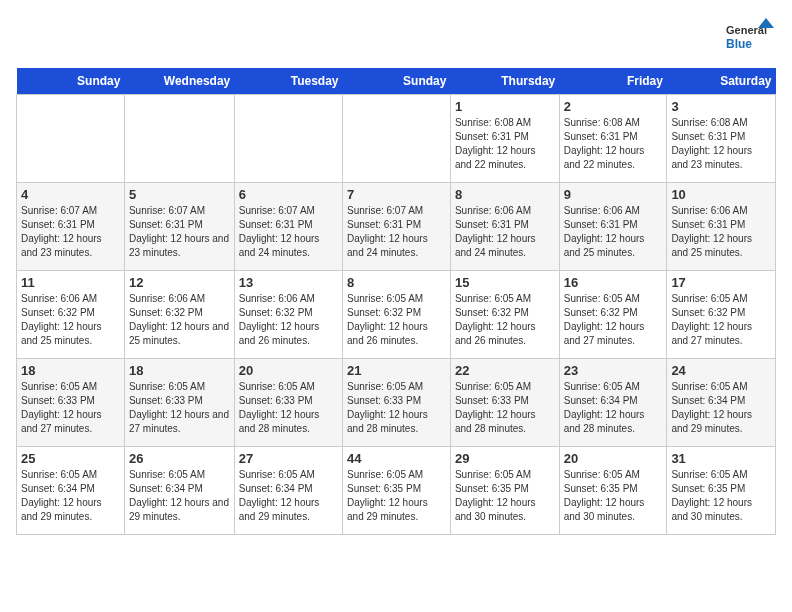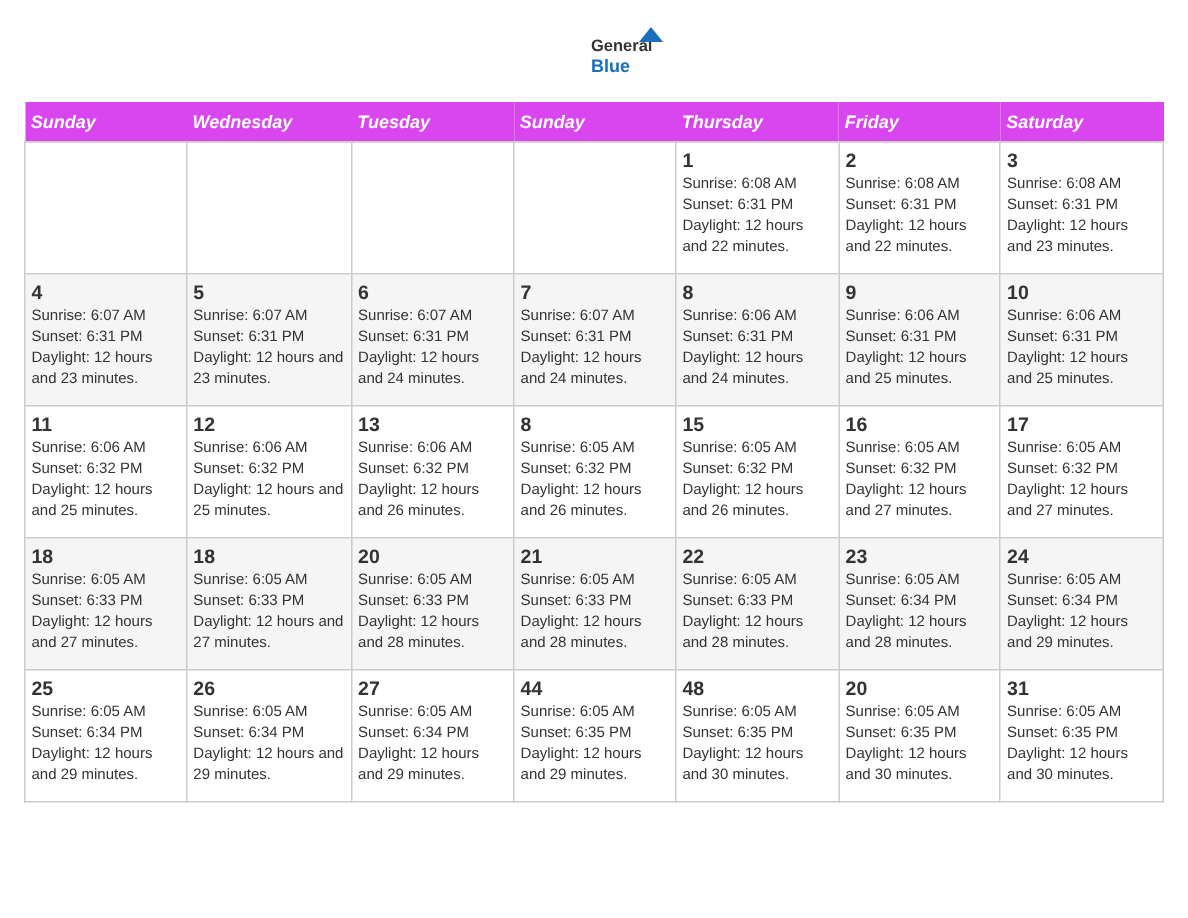--- a/index.html
+++ b/index.html
@@ -5,21 +5,21 @@
     * { box-sizing: border-box; margin: 0; padding: 0; }
     body {
       font-family: Arial, sans-serif;
       background: #fff;
       width: 792px;
       min-height: 612px;
       padding: 16px;
     }
     .header {
       display: flex;
-      justify-content: center;
+      justify-content: flex-end;
       align-items: flex-start;
       margin-bottom: 12px;
       margin-left: 45px;
     }
     .logo {
       display: flex;
       align-items: center;
     }
     .title-block {
       text-align: right;
@@ -32,27 +32,26 @@
     .title-location {
       font-size: 14px;
       color: #555;
     }
     table {
       width: 100%;
       border-collapse: collapse;
       font-size: 11px;
     }
     thead th {
-      background: #d946ef;
+      background: #1d4ed8;
       color: #fff;
       padding: 6px 4px;
-      text-align: left;
+      text-align: right;
       font-size: 12px;
       font-weight: bold;
-      font-style: italic;
     }
     tbody td {
       border: 1px solid #ccc;
       vertical-align: top;
       padding: 4px;
       width: 113px;
       height: 88px;
       background: #fff;
     }
     tbody tr:nth-child(even) td {
@@ -307,21 +306,21 @@
 and 29 minutes.</div>
         </td>
         <td>
           <span class="day-num">44</span>
           <div class="day-info">Sunrise: 6:05 AM
 Sunset: 6:35 PM
 Daylight: 12 hours
 and 29 minutes.</div>
         </td>
         <td>
-          <span class="day-num">48</span>
+          <span class="day-num">29</span>
           <div class="day-info">Sunrise: 6:05 AM
 Sunset: 6:35 PM
 Daylight: 12 hours
 and 30 minutes.</div>
         </td>
         <td>
           <span class="day-num">20</span>
           <div class="day-info">Sunrise: 6:05 AM
 Sunset: 6:35 PM
 Daylight: 12 hours

